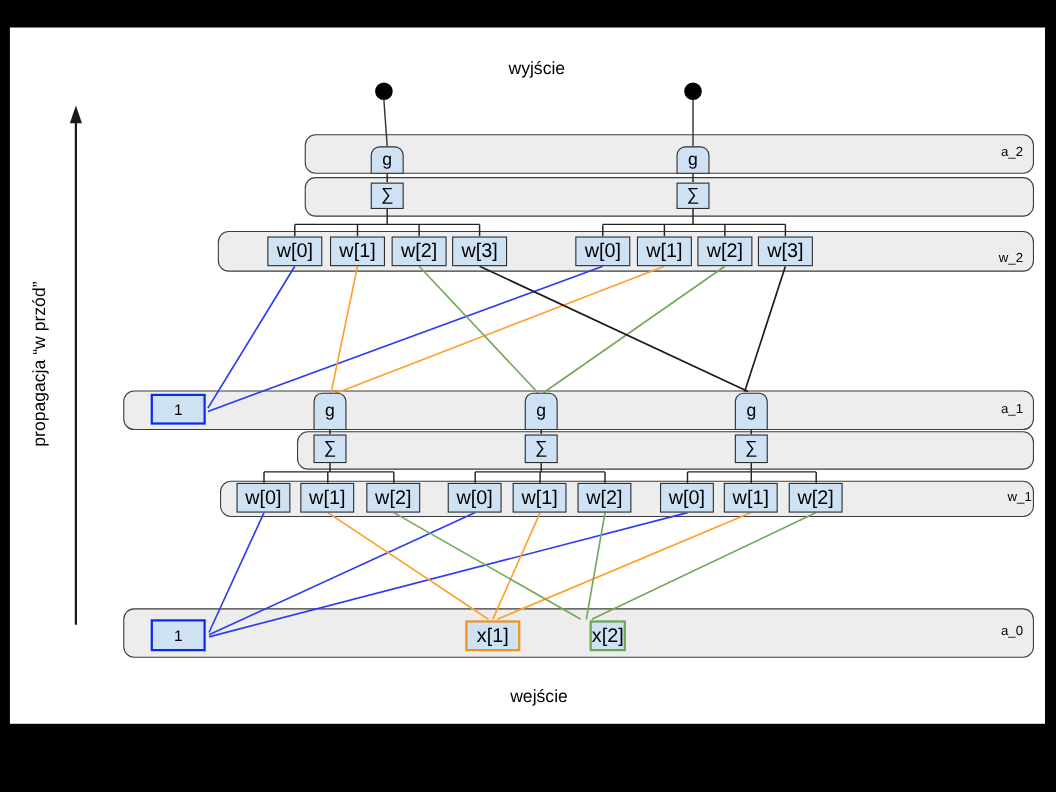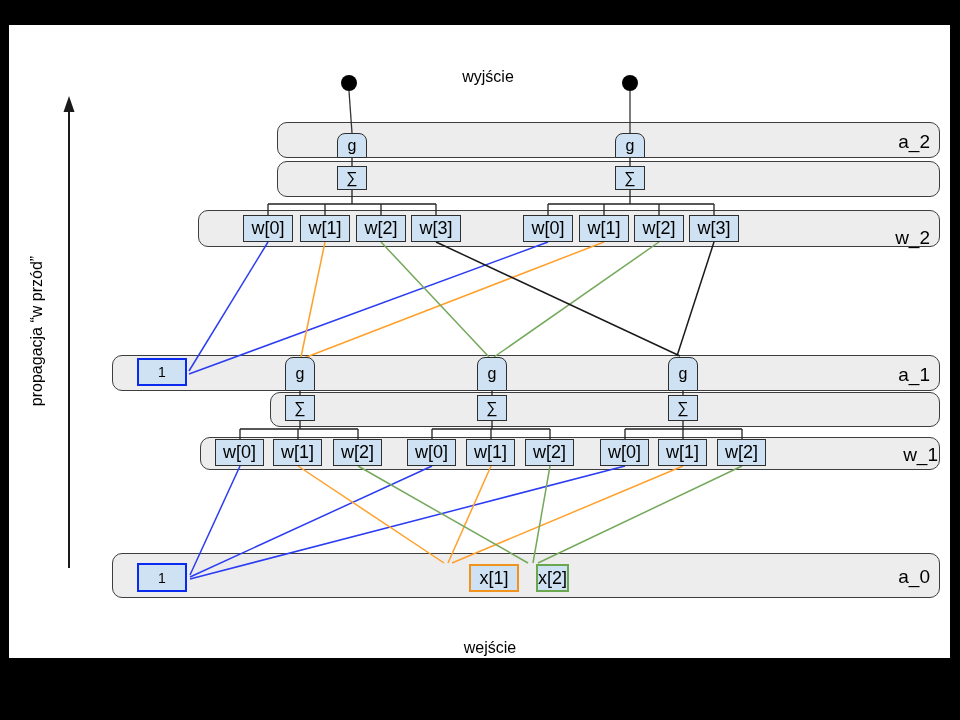--- a/index.html
+++ b/index.html
@@ -13,24 +13,24 @@
     box-sizing:border-box;z-index:1;
   }
   .lines{position:absolute;left:0;top:0;width:960px;height:720px;z-index:2;pointer-events:none;}
   .box{
     position:absolute;background:#cfe2f3;border:1px solid #2e2e2e;box-sizing:border-box;
     display:flex;align-items:center;justify-content:center;font-size:18px;z-index:3;
   }
   .gbox{border-radius:8px 8px 0 0;font-size:16px;}
   .sbox{font-size:16px;}
   .biasbox{border:2px solid #0b2af0;font-size:14px;}
-  .x1box{border:2px solid #f0941f;margin-left:46px;}
+  .x1box{border:2px solid #f0941f;}
   .x2box{border:2px solid #6aa84f;}
-  .rowlabel{position:absolute;z-index:4;font-size:19px;white-space:nowrap;text-align:center;}
-  .caption{position:absolute;z-index:4;font-size:16px;white-space:nowrap;text-align:center;margin-top:14px;}
+  .rowlabel{position:absolute;z-index:4;font-size:12px;white-space:nowrap;text-align:center;}
+  .caption{position:absolute;z-index:4;font-size:16px;white-space:nowrap;text-align:center;}
   .vlabel{
     position:absolute;left:-93px;top:321px;width:262px;height:20px;z-index:4;
     text-align:center;font-size:16px;transform:rotate(-90deg);white-space:nowrap;
   }
 </style>
 </head>
 <body>
 
 <div class="stage">
   <div class="panel"></div>

